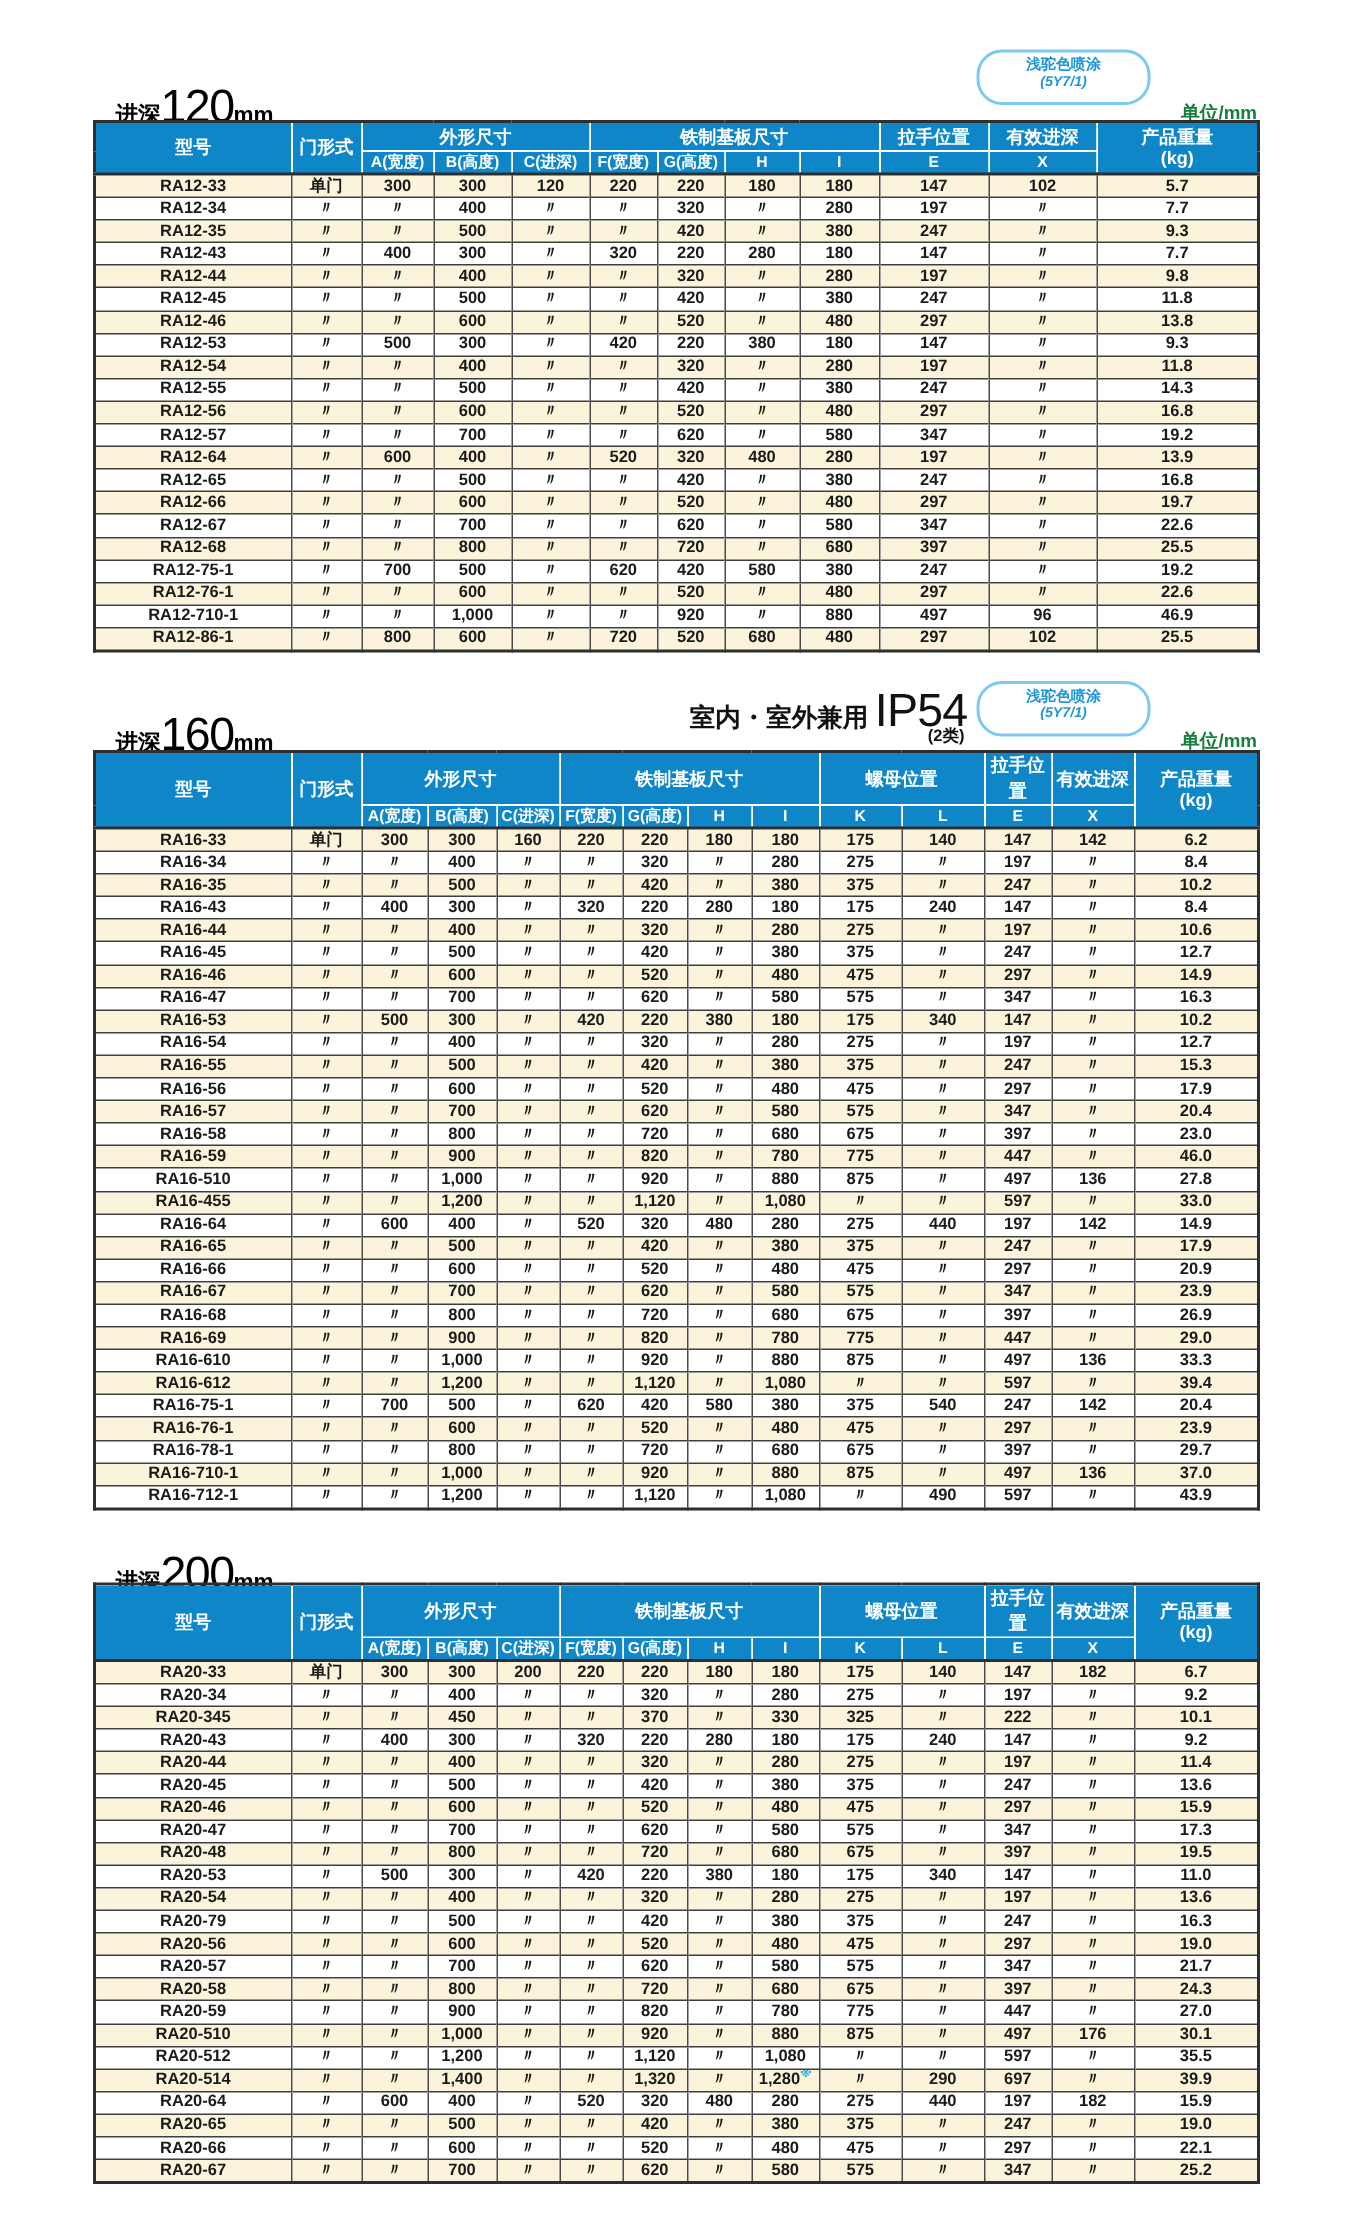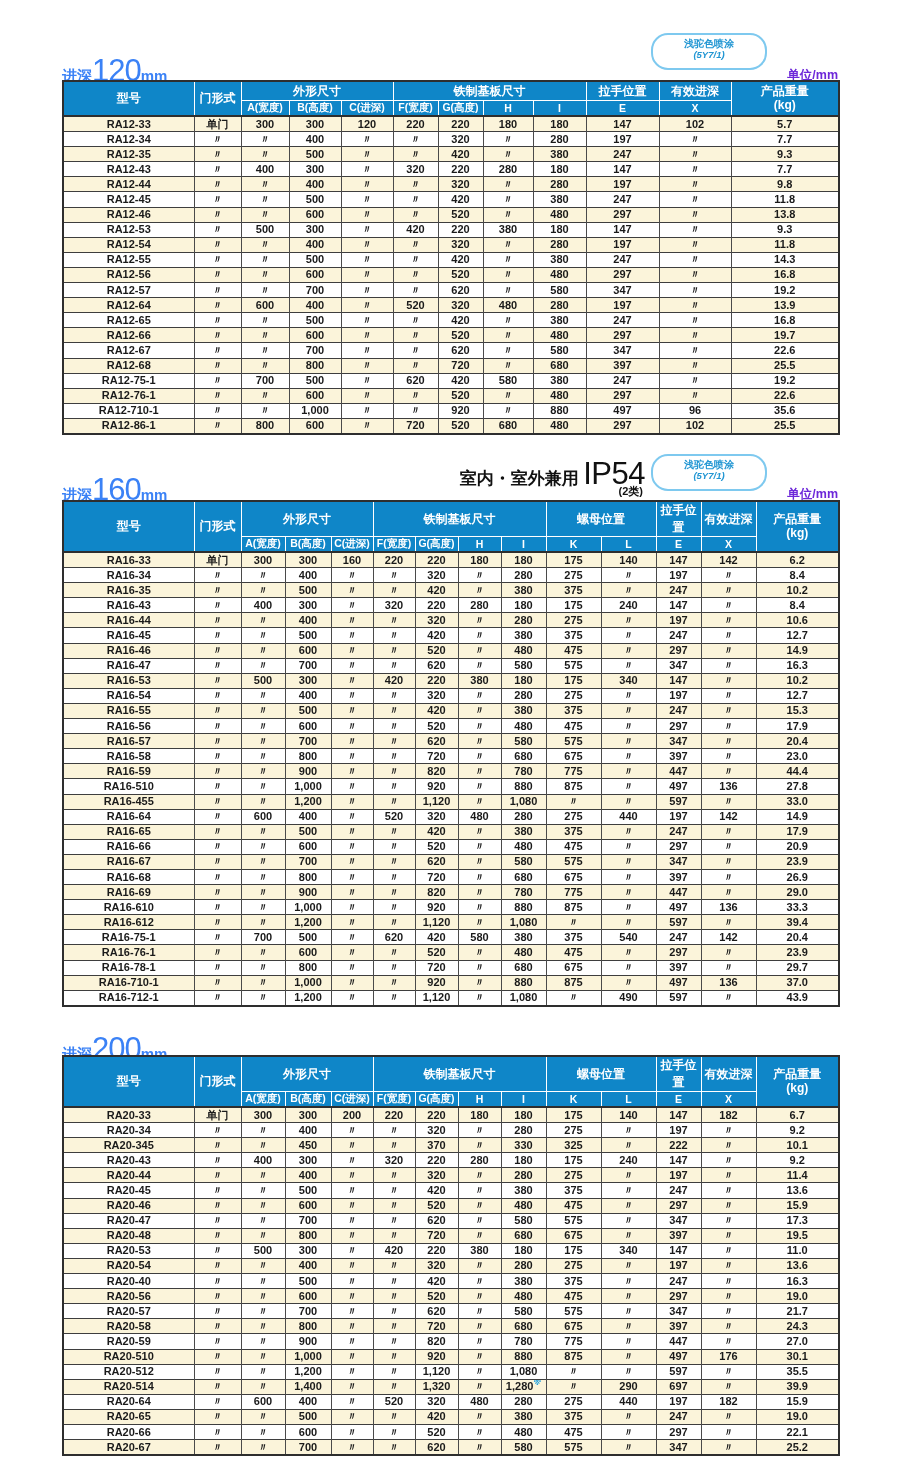--- a/index.html
+++ b/index.html
@@ -7,41 +7,41 @@
     width:900px;height:1477px;position:relative;background:#ffffff;
     font-family:"Liberation Sans","DejaVu Sans",sans-serif;
     color:#1a1a1a;overflow:hidden;
   }
   .sec{position:absolute;left:62px;width:776px;}
   #sec0{top:33px;}
   #sec1{top:452px;}
   #sec2{top:1035px;}
 
   
-  .sec-title{position:absolute;left:0;line-height:1;color:#3b82f6;white-space:nowrap;}
+  .sec-title{position:absolute;left:15px;line-height:1;color:#000000;white-space:nowrap;}
   .t-pre,.t-sm{font-size:15px;font-weight:bold;}
   .t-big{font-size:31px;font-weight:400;letter-spacing:-1px;}
   #sec0 .sec-title{top:22px;}
   #sec1 .sec-title{top:22px;}
   #sec2 .sec-title{top:-2px;}
 
   
   .badge{
     position:absolute;left:589px;width:112px;height:30px;
     border:2px solid #7ec9ef;border-radius:17px;
     text-align:center;color:#2196d3;line-height:1.15;padding-top:3px;
     box-sizing:content-box;background:#fff;
   }
   .badge-main{font-size:10px;font-weight:bold;}
   .badge-sub{font-size:9.5px;font-weight:bold;font-style:italic;}
   #sec0 .badge{top:0;}
   #sec1 .badge{top:2px;}
 
   
-  .unit{position:absolute;right:0;font-size:12.5px;font-weight:bold;color:#6d28d9;}
+  .unit{position:absolute;right:0;font-size:12.5px;font-weight:bold;color:#15803d;}
   #sec0 .unit{top:34px;}
   #sec1 .unit{top:34px;}
 
   
   .ip54{position:absolute;top:4px;right:193px;text-align:right;white-space:nowrap;color:#111;}
   .ip-pre{font-size:17px;font-weight:bold;}
   .ip-big{font-size:31px;font-weight:500;letter-spacing:-0.5px;}
   .ip-note{font-size:11px;font-weight:bold;margin-top:-6px;padding-right:2px;line-height:1;}
 
   
@@ -391,21 +391,21 @@
           <td>〃</td>
           <td>〃</td>
           <td>1,000</td>
           <td>〃</td>
           <td>〃</td>
           <td>920</td>
           <td>〃</td>
           <td>880</td>
           <td>497</td>
           <td>96</td>
-          <td>35.6</td>
+          <td>46.9</td>
         </tr>
         <tr>
           <td>RA12-86-1</td>
           <td>〃</td>
           <td>800</td>
           <td>600</td>
           <td>〃</td>
           <td>720</td>
           <td>520</td>
           <td>680</td>
@@ -704,21 +704,21 @@
           <td>900</td>
           <td>〃</td>
           <td>〃</td>
           <td>820</td>
           <td>〃</td>
           <td>780</td>
           <td>775</td>
           <td>〃</td>
           <td>447</td>
           <td>〃</td>
-          <td>44.4</td>
+          <td>46.0</td>
         </tr>
         <tr>
           <td>RA16-510</td>
           <td>〃</td>
           <td>〃</td>
           <td>1,000</td>
           <td>〃</td>
           <td>〃</td>
           <td>920</td>
           <td>〃</td>
@@ -1172,21 +1172,21 @@
           <td>320</td>
           <td>〃</td>
           <td>280</td>
           <td>275</td>
           <td>〃</td>
           <td>197</td>
           <td>〃</td>
           <td>13.6</td>
         </tr>
         <tr>
-          <td>RA20-40</td>
+          <td>RA20-79</td>
           <td>〃</td>
           <td>〃</td>
           <td>500</td>
           <td>〃</td>
           <td>〃</td>
           <td>420</td>
           <td>〃</td>
           <td>380</td>
           <td>375</td>
           <td>〃</td>

